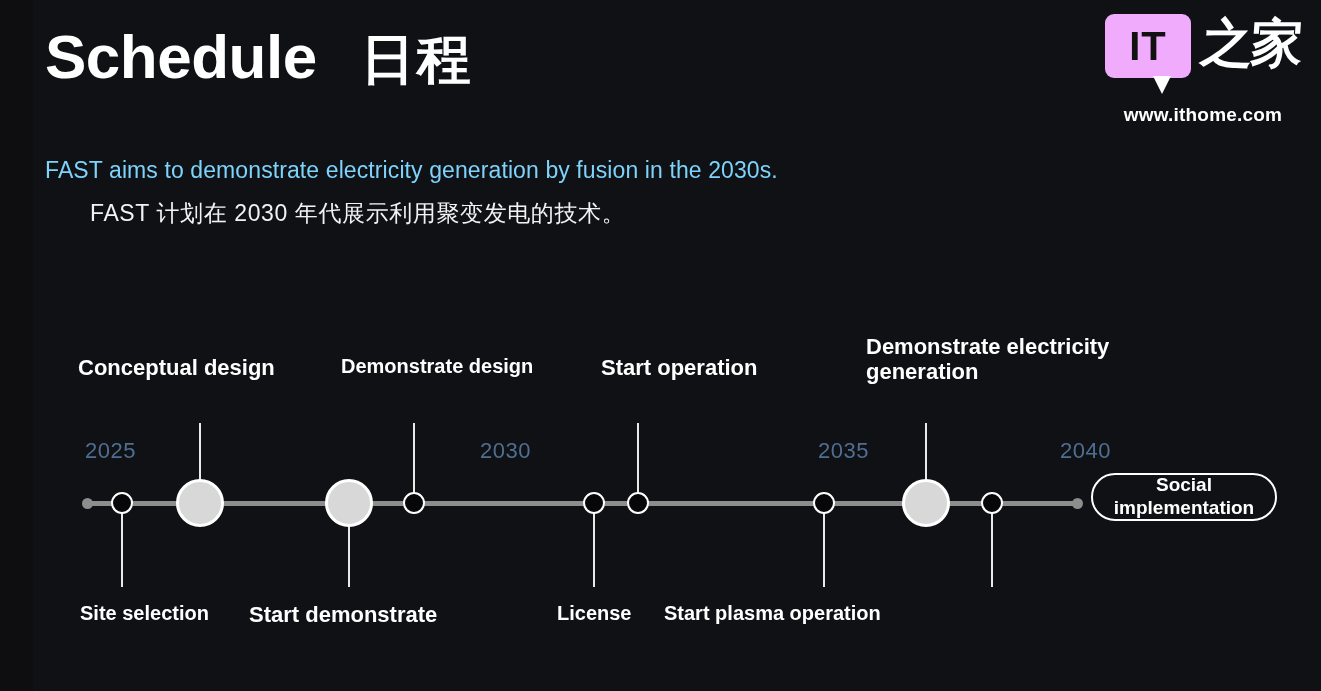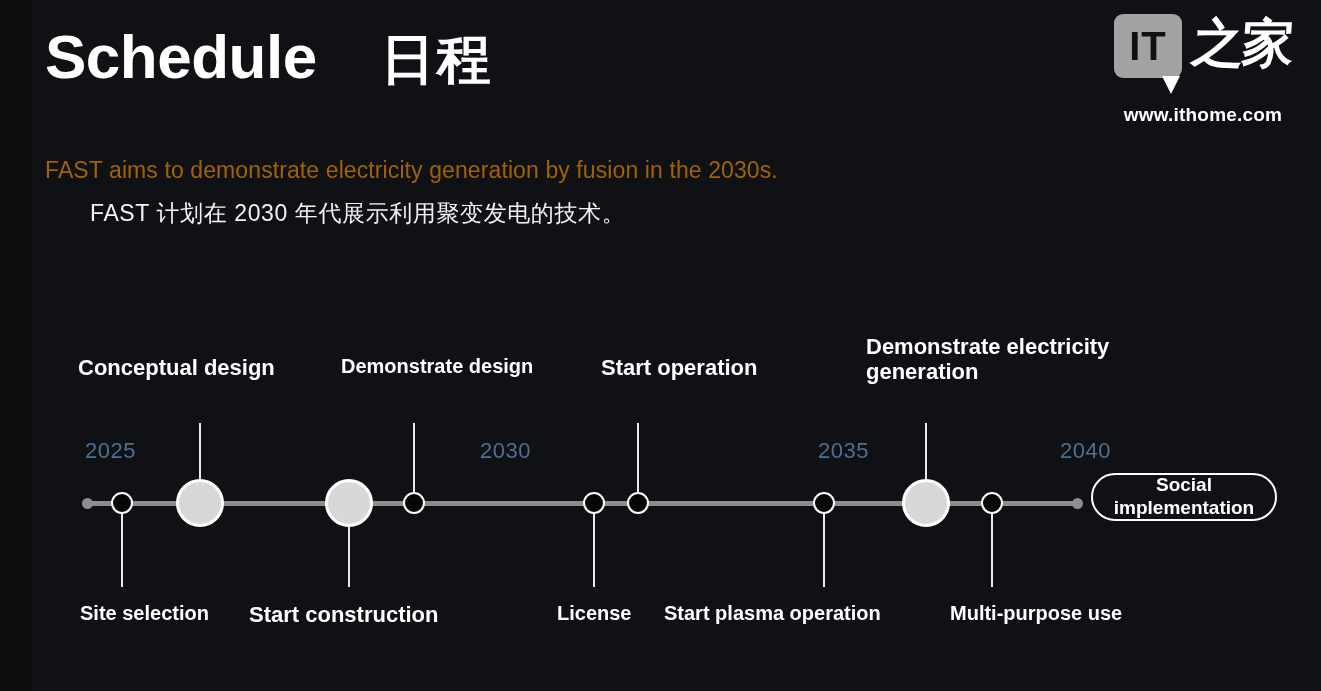--- a/index.html
+++ b/index.html
@@ -35,21 +35,21 @@
     pointer-events: none;
   }
 
   
   .title-row {
     position: absolute;
     left: 45px;
     top: 26px;
     display: flex;
     align-items: baseline;
-    gap: 64px;
+    gap: 44px;
     white-space: nowrap;
   }
   .title-en {
     font-size: 62px;
     font-weight: 700;
     color: #ffffff;
     letter-spacing: -0.5px;
     line-height: 1;
   }
   .title-cn {
@@ -60,21 +60,21 @@
     letter-spacing: 2px;
   }
 
   .subtitle-block {
     position: absolute;
     left: 45px;
     top: 158px;
   }
   .subtitle-en {
     font-size: 23px;
-    color: #a16207;
+    color: #7dd3fc;
     font-weight: 400;
     line-height: 1.05;
     margin-bottom: 19px;
     letter-spacing: 0.1px;
   }
   .subtitle-cn {
     font-size: 23px;
     color: #f2f2f2;
     font-weight: 400;
     line-height: 1.05;
@@ -92,23 +92,23 @@
   }
   .logo-mark {
     display: flex;
     align-items: flex-start;
     justify-content: center;
     gap: 10px;
     height: 82px;
   }
   .logo-bubble {
     position: relative;
-    width: 68px;
+    width: 86px;
     height: 64px;
-    background: #a3a3a3;
+    background: #f0abfc;
     border-radius: 9px;
     display: flex;
     align-items: center;
     justify-content: center;
   }
   .logo-bubble::after {
     content: "";
     position: absolute;
     bottom: -16px;
     left: 48px;
@@ -278,21 +278,21 @@
         <div>Site selection</div>
       </div>
       <div class="stem" style="left: 199px; top: 423px; height: 60px;"></div>
       <div class="node large" style="left: 176px; top: 479px;"></div>
       <div class="lbl-top" style="left: 78px; font-size: 22px; top: 355px;">
         <div>Conceptual design</div>
       </div>
       <div class="stem" style="left: 348px; top: 523px; height: 64px;"></div>
       <div class="node large" style="left: 325px; top: 479px;"></div>
       <div class="lbl-bottom" style="left: 249px; font-size: 22px; top: 602px;">
-        <div>Start construction</div>
+        <div>Start demonstrate</div>
       </div>
       <div class="stem" style="left: 413px; top: 423px; height: 73px;"></div>
       <div class="node small" style="left: 403px; top: 492px;"></div>
       <div class="lbl-top" style="left: 341px; font-size: 20px; top: 355px;">
         <div>Demonstrate design</div>
       </div>
       <div class="stem" style="left: 593px; top: 510px; height: 77px;"></div>
       <div class="node small" style="left: 583px; top: 492px;"></div>
       <div class="lbl-bottom" style="left: 557px; font-size: 20px; top: 602px;">
         <div>License</div>
@@ -308,22 +308,19 @@
         <div>Start plasma operation</div>
       </div>
       <div class="stem" style="left: 925px; top: 423px; height: 60px;"></div>
       <div class="node large" style="left: 902px; top: 479px;"></div>
       <div class="lbl-top" style="left: 866px; font-size: 22px; top: 334px;">
         <div>Demonstrate electricity</div>
         <div>generation</div>
       </div>
       <div class="stem" style="left: 991px; top: 510px; height: 77px;"></div>
       <div class="node small" style="left: 981px; top: 492px;"></div>
-      <div class="lbl-bottom" style="left: 950px; font-size: 20px; top: 602px;">
-        <div>Multi-purpose use</div>
-      </div>
       <div class="pill">
         <div class="pill-text">Social
 implementation</div>
       </div>
     </div>
 
 </div>
 
 </body></html>

